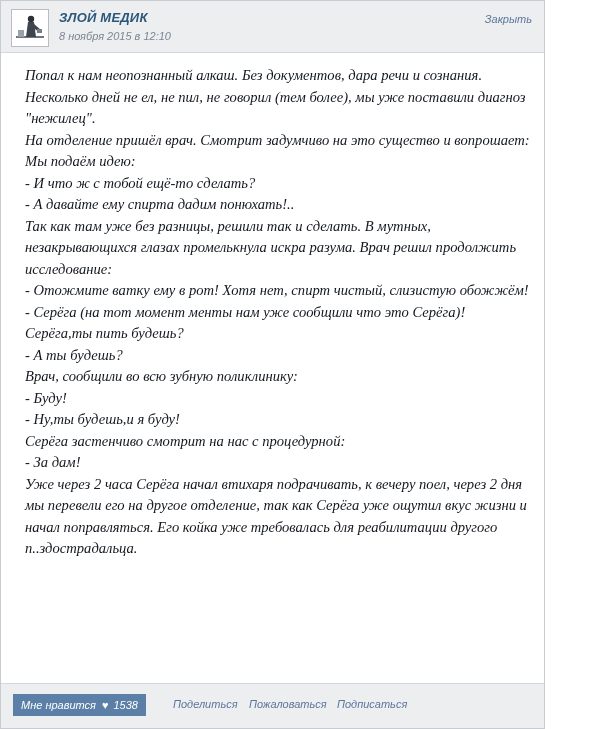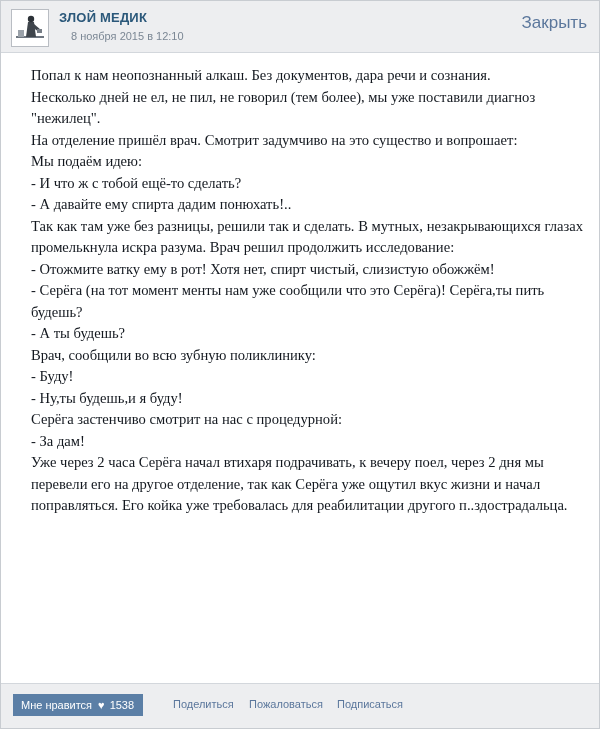--- a/index.html
+++ b/index.html
@@ -9,25 +9,26 @@
   body {
     width: 600px;
     height: 729px;
     background: #ffffff;
     font-family: "Liberation Serif", serif;
     color: #000000;
     overflow: hidden;
   }
   .page {
     position: relative;
-    width: 600px;
+    width: 545px;
     height: 729px;
     box-sizing: border-box;
     border: 1px solid #c8ccd1;
     background: #ffffff;
+    font-style: italic;
   }
   
   .header {
     position: relative;
     height: 52px;
     background: #edeef0;
     border-bottom: 1px solid #d3d7dc;
     padding: 6px 10px 0 10px;
     box-sizing: border-box;
   }
@@ -48,38 +49,38 @@
     left: 58px;
     top: 9px;
     font-family: "Liberation Sans", sans-serif;
     font-weight: bold;
     font-size: 13px;
     color: #2b587a;
     letter-spacing: .2px;
   }
   .post-date {
     position: absolute;
-    left: 70px;
+    left: 58px;
     top: 29px;
     font-family: "Liberation Sans", sans-serif;
     font-size: 11px;
     color: #7b8794;
   }
   .close-link {
     position: absolute;
     right: 12px;
     top: 12px;
     font-family: "Liberation Sans", sans-serif;
-    font-size: 17px;
+    font-size: 11px;
     color: #5b779c;
     cursor: pointer;
   }
   
   .post-body {
-    padding: 12px 14px 0 30px;
+    padding: 12px 14px 0 24px;
     font-size: 14.6px;
     line-height: 21.5px;
     color: #13181f;
   }
   .post-body p {
     margin: 0;
     padding: 0;
     text-indent: 0;
   }
   

